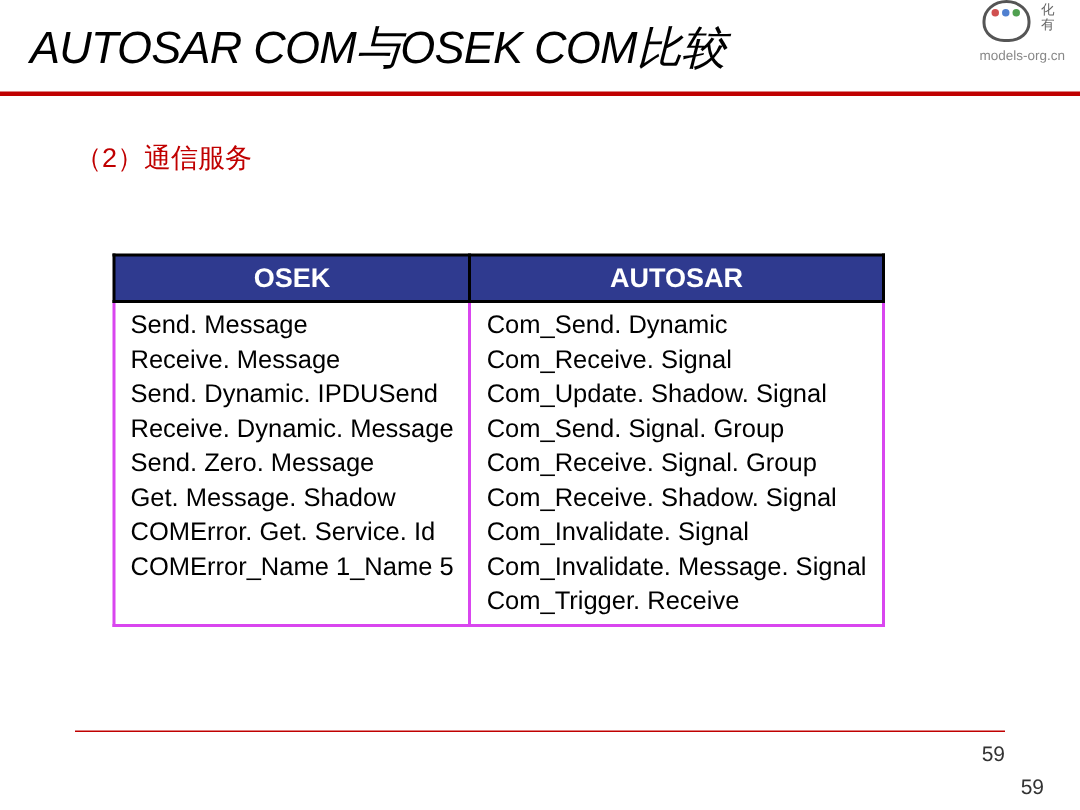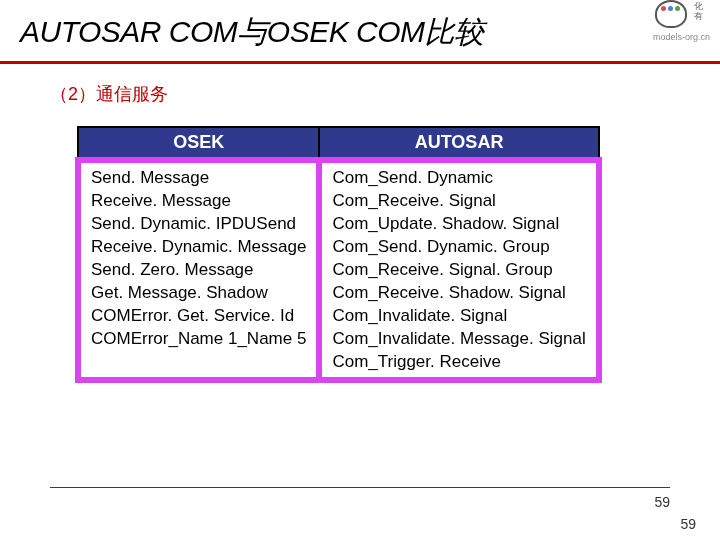--- a/index.html
+++ b/index.html
@@ -72,43 +72,45 @@
     }
     .logo-text {
       font-size: 9px;
       color: #888;
       margin-top: 0px;
     }
     .subtitle {
       font-size: 18px;
       color: #c00000;
       padding: 18px 40px 20px 50px;
+      margin-top: 11px;
     }
     .table-container {
       margin: 0 75px;
     }
     table {
       border-collapse: collapse;
       width: auto;
+      margin-top: 32px;
     }
     th {
       background: #2f3a8f;
       color: #ffffff;
       font-weight: bold;
       text-align: center;
       padding: 4px 10px;
       font-size: 18px;
       border: 2px solid #000;
     }
     td {
       background: #ffffff;
       color: #000;
       padding: 4px 10px 4px 10px;
       font-size: 17px;
-      border: 6px solid #d946ef;
+      border: 2px solid #d946ef;
       vertical-align: top;
       line-height: 1.35;
     }
     .cell-content div {
       white-space: nowrap;
     }
     .footer-line {
       position: absolute;
       bottom: 52px;
       left: 50px;
@@ -175,21 +177,21 @@
               <div>Get. Message. Shadow</div>
               <div>COMError. Get. Service. Id</div>
               <div>COMError_Name 1_Name 5</div>
             </div>
         </td>
         <td>
           <div class="cell-content" id="right-cell">
               <div>Com_Send. Dynamic</div>
               <div>Com_Receive. Signal</div>
               <div>Com_Update. Shadow. Signal</div>
-              <div>Com_Send. Dynamic. Group</div>
+              <div>Com_Send. Signal. Group</div>
               <div>Com_Receive. Signal. Group</div>
               <div>Com_Receive. Shadow. Signal</div>
               <div>Com_Invalidate. Signal</div>
               <div>Com_Invalidate. Message. Signal</div>
               <div>Com_Trigger. Receive</div>
             </div>
         </td>
       </tr>
     </tbody>
   </table>

